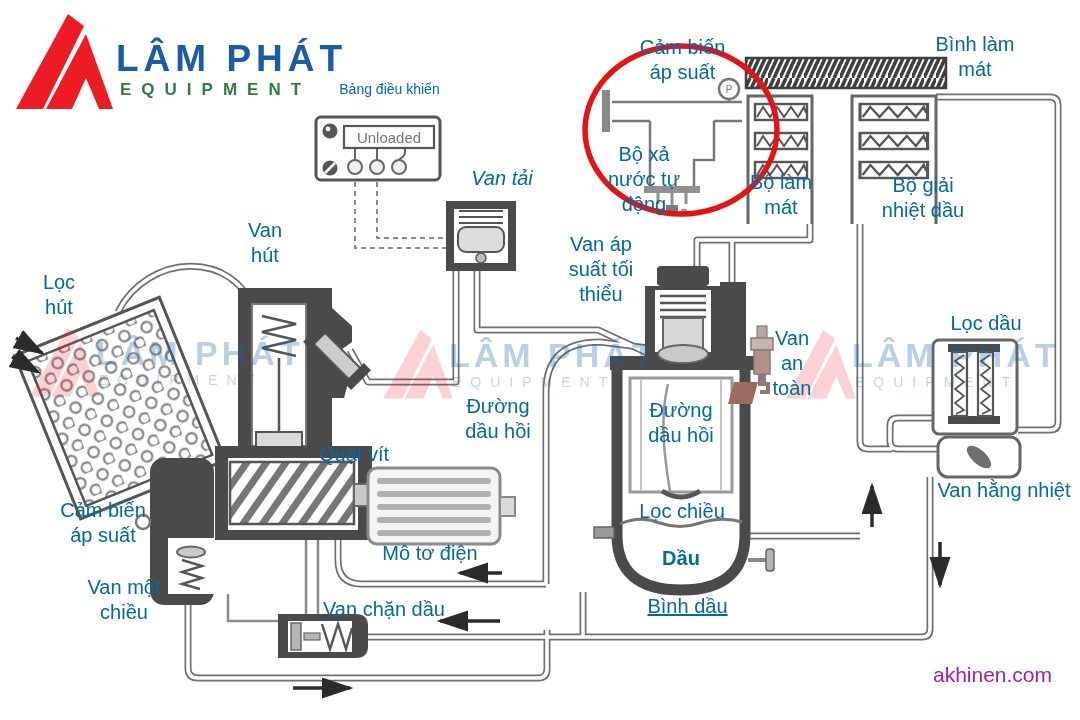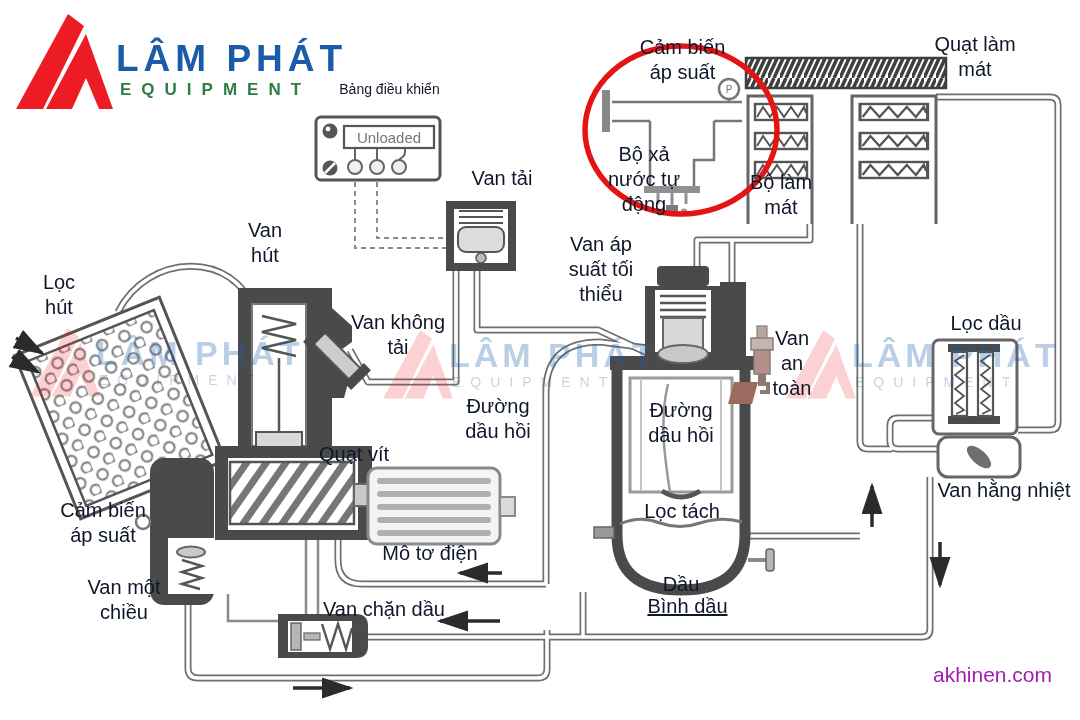--- a/index.html
+++ b/index.html
@@ -5,21 +5,21 @@
   html,body{margin:0;padding:0;background:#fff;}
   #stage{position:relative;width:1080px;height:720px;background:#fff;overflow:hidden;
          font-family:"Liberation Sans",sans-serif;}
   svg{position:absolute;left:0;top:0;}
   
   .po{fill:none;stroke:#6f6f6f;stroke-width:7;stroke-linejoin:round;}
   .pi{fill:none;stroke:#ffffff;stroke-width:3.6;stroke-linejoin:round;}
   .tl{fill:none;stroke:#8a8a8a;stroke-width:2.5;}
   .dash{fill:none;stroke:#8a8a8a;stroke-width:2;stroke-dasharray:5 4;}
   .ar{stroke:#2b2b2b;stroke-width:3.5;fill:none;}
-  .lbl{position:absolute;color:#0f172a;font-size:20px;line-height:25px;text-align:center;
+  .lbl{position:absolute;color:#0369a1;font-size:20px;line-height:25px;text-align:center;
        white-space:pre-line;z-index:30;}
   .wm-text{position:absolute;color:rgba(27,92,168,0.30);font-weight:bold;font-size:34px;
        letter-spacing:4px;z-index:5;white-space:nowrap;}
   .wm-sub{position:absolute;color:rgba(27,92,168,0.26);font-size:14px;letter-spacing:9px;
        z-index:5;white-space:nowrap;}
   .logo-main{position:absolute;left:116px;top:38px;color:#1B5CA8;font-weight:bold;
        font-size:37px;letter-spacing:5px;z-index:40;white-space:nowrap;}
   .logo-sub{position:absolute;left:120px;top:80px;color:#2E7D44;font-weight:bold;
        font-size:17px;letter-spacing:10px;z-index:40;white-space:nowrap;}
   .site{position:absolute;left:905px;top:663px;width:175px;color:#a21caf;font-size:21px;
@@ -318,52 +318,52 @@
 <div class="wm-text" style="left:96px;top:334px;">LÂM PHÁT</div>
 <div class="wm-sub" style="left:99px;top:372px;">EQUIPMENT</div>
 <div class="wm-text" style="left:449px;top:336px;">LÂM PHÁT</div>
 <div class="wm-sub" style="left:452px;top:374px;">EQUIPMENT</div>
 <div class="wm-text" style="left:852px;top:336px;">LÂM PHÁT</div>
 <div class="wm-sub" style="left:855px;top:374px;">EQUIPMENT</div>
 
 <div class="lbl" style="left:302px;top:77px;width:175px;font-size:14px;">Bảng điều khiển</div>
 <div class="lbl" style="left:620px;top:35px;width:125px;">Cảm biến
 áp suất</div>
-<div class="lbl" style="left:915px;top:32px;width:120px;">Quạt làm
+<div class="lbl" style="left:915px;top:32px;width:120px;">Bình làm
 mát</div>
-<div class="lbl" style="left:458px;top:166px;width:88px;">Van tải</div>
+<div class="lbl" style="left:458px;top:166px;width:88px;font-style:italic;">Van tải</div>
 <div class="lbl" style="left:594px;top:142px;width:100px;text-align:center;">Bộ xả
 nước tự
 động</div>
 <div class="lbl" style="left:731px;top:170px;width:100px;">Bộ làm
 mát</div>
+<div class="lbl" style="left:864px;top:173px;width:118px;">Bộ giải
+nhiệt dầu</div>
 <div class="lbl" style="left:230px;top:218px;width:70px;">Van
 hút</div>
 <div class="lbl" style="left:553px;top:232px;width:96px;">Van áp
 suất tối
 thiểu</div>
 <div class="lbl" style="left:28px;top:270px;width:62px;">Lọc
 hút</div>
-<div class="lbl" style="left:339px;top:310px;width:118px;">Van không
-tải</div>
 <div class="lbl" style="left:758px;top:326px;width:68px;">Van
 an
 toàn</div>
 <div class="lbl" style="left:940px;top:311px;width:92px;">Lọc dầu</div>
 <div class="lbl" style="left:457px;top:394px;width:82px;">Đường
 dầu hồi</div>
 <div class="lbl" style="left:639px;top:398px;width:84px;">Đường
 dầu hồi</div>
 <div class="lbl" style="left:314px;top:442px;width:80px;">Quạt vít</div>
 <div class="lbl" style="left:930px;top:478px;width:148px;">Van hằng nhiệt</div>
 <div class="lbl" style="left:53px;top:498px;width:100px;">Cảm biến
 áp suất</div>
-<div class="lbl" style="left:637px;top:499px;width:90px;">Lọc tách</div>
+<div class="lbl" style="left:637px;top:499px;width:90px;">Lọc chiều</div>
 <div class="lbl" style="left:374px;top:541px;width:112px;">Mô tơ điện</div>
-<div class="lbl" style="left:657px;top:572px;width:48px;">Dầu</div>
+<div class="lbl" style="left:657px;top:546px;width:48px;font-weight:bold;">Dầu</div>
 <div class="lbl" style="left:317px;top:597px;width:134px;">Van chặn dầu</div>
 <div class="lbl" style="left:78px;top:575px;width:92px;">Van một
 chiều</div>
 <div class="lbl" style="left:640px;top:594px;width:95px;text-decoration:underline;">Bình dầu</div>
 
 <div class="site">akhinen.com</div>
 
 </div>
 
 </body></html>

